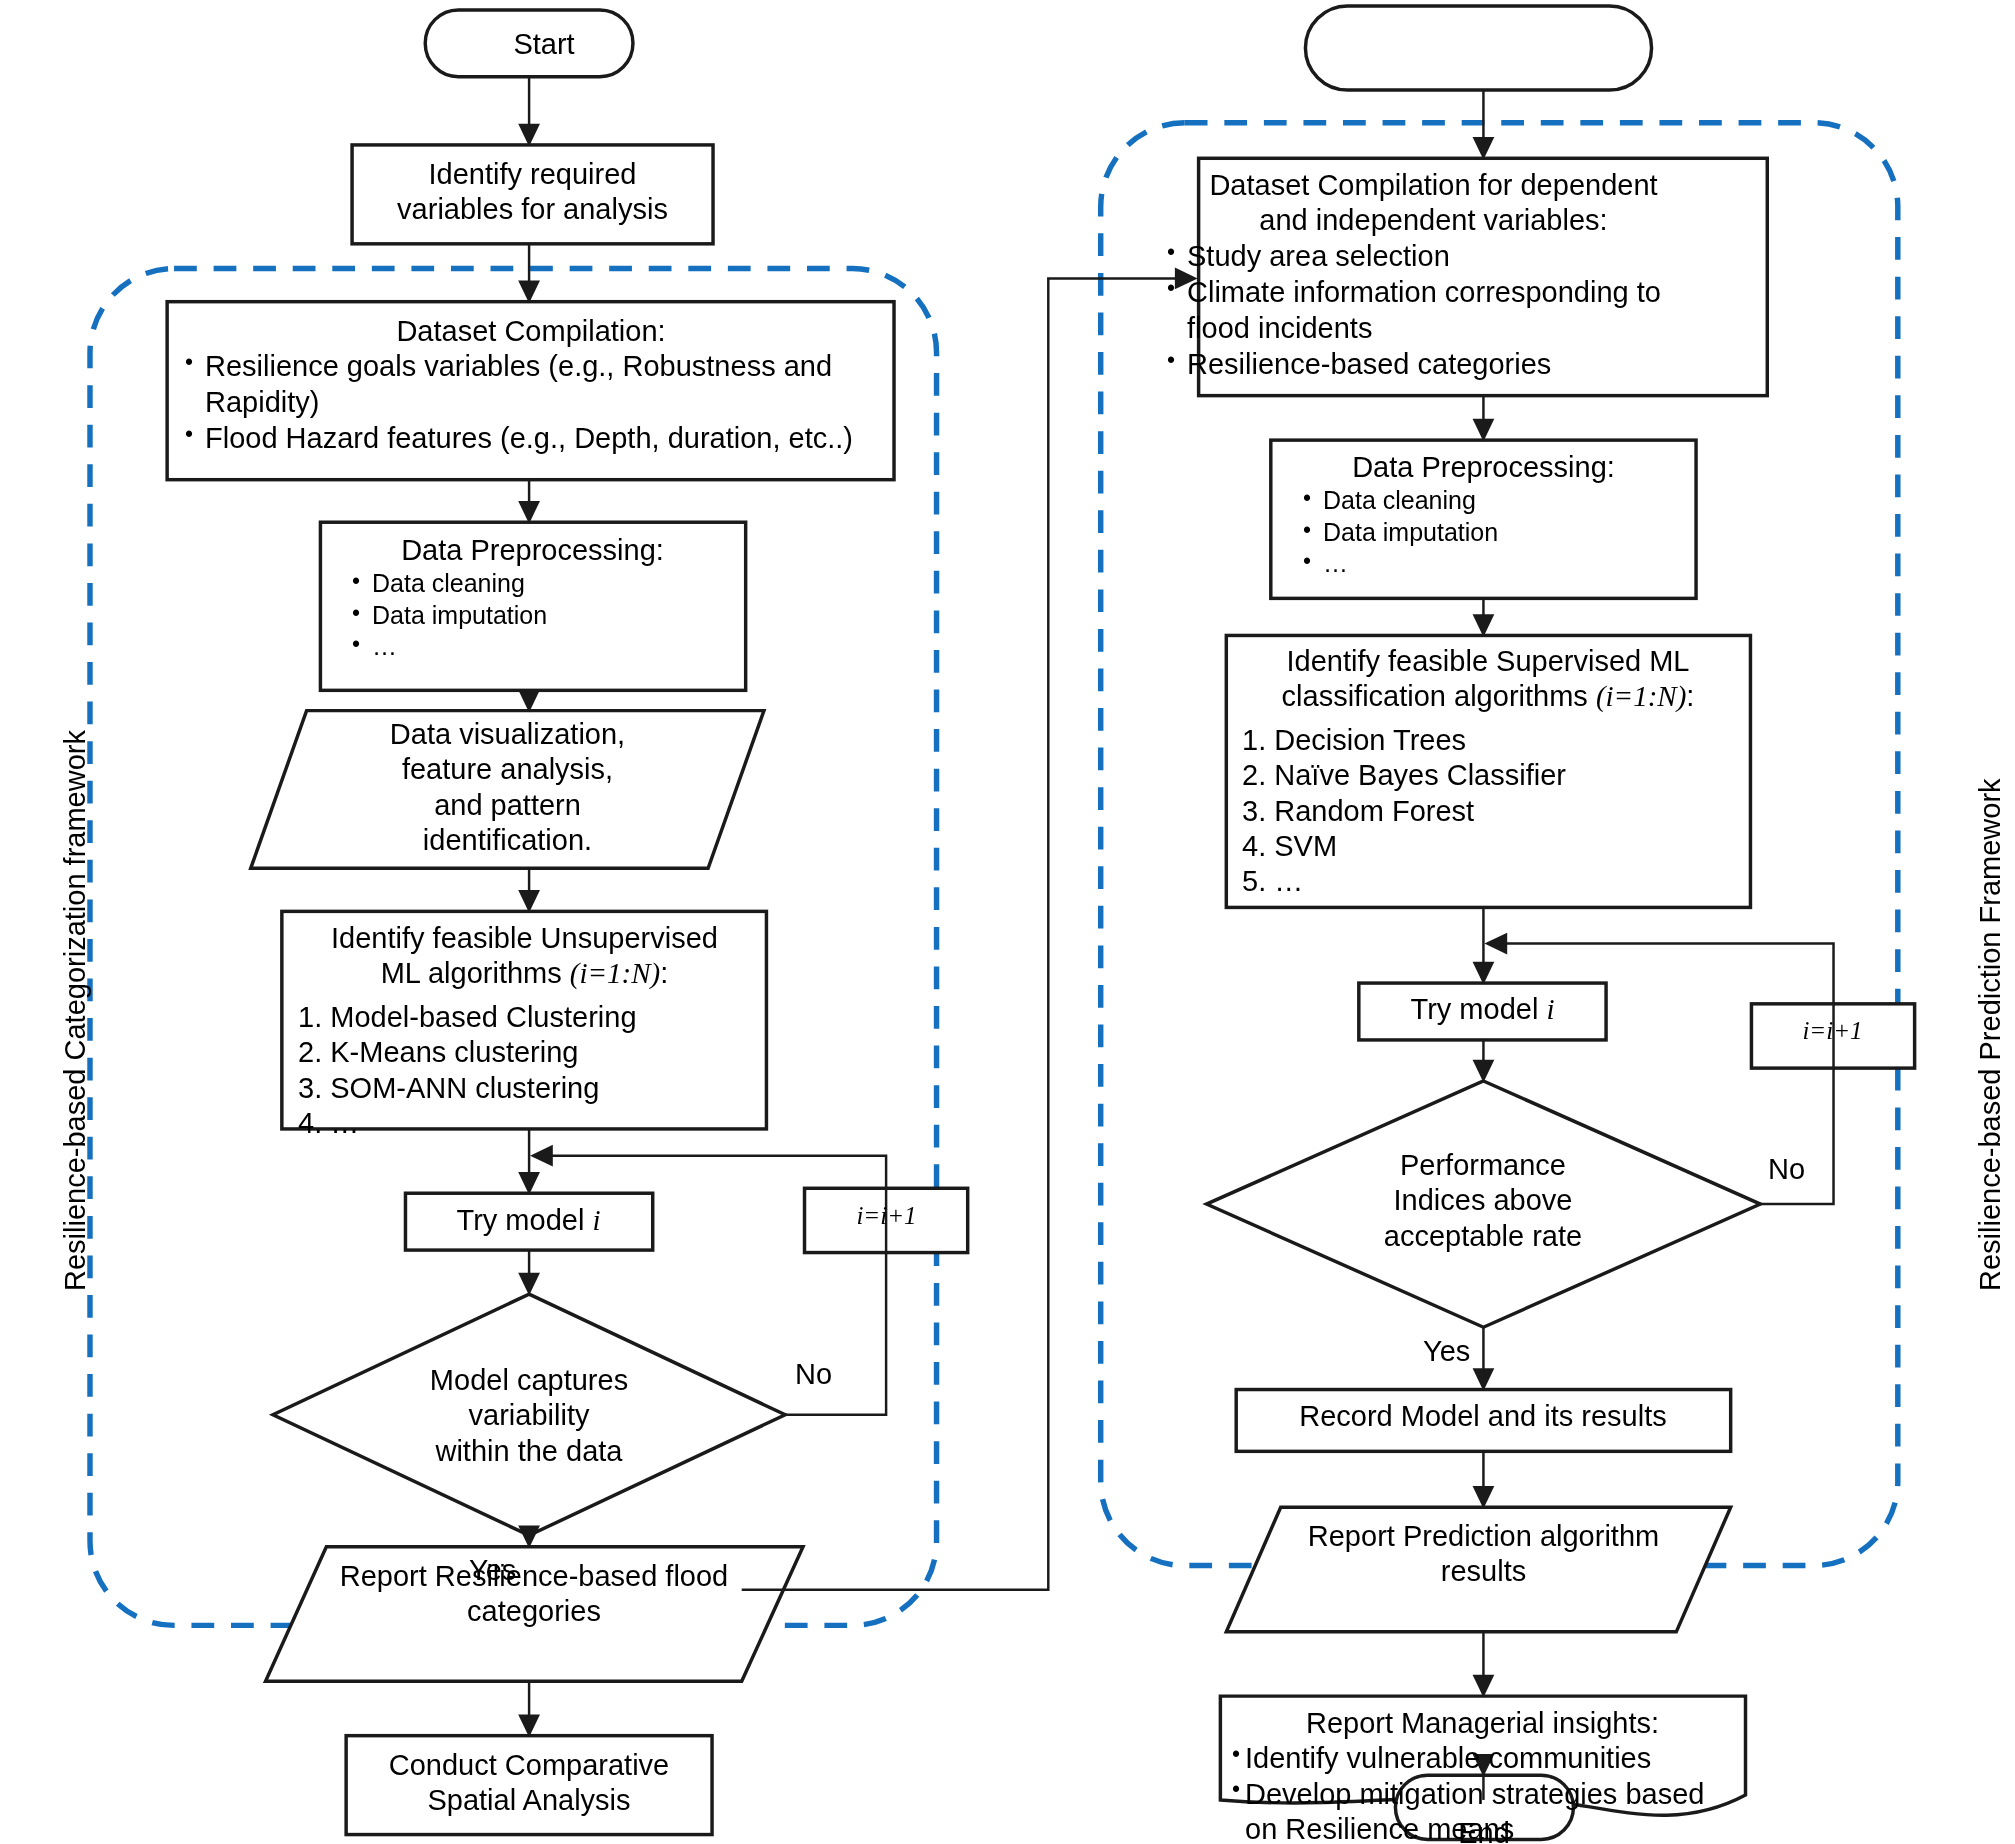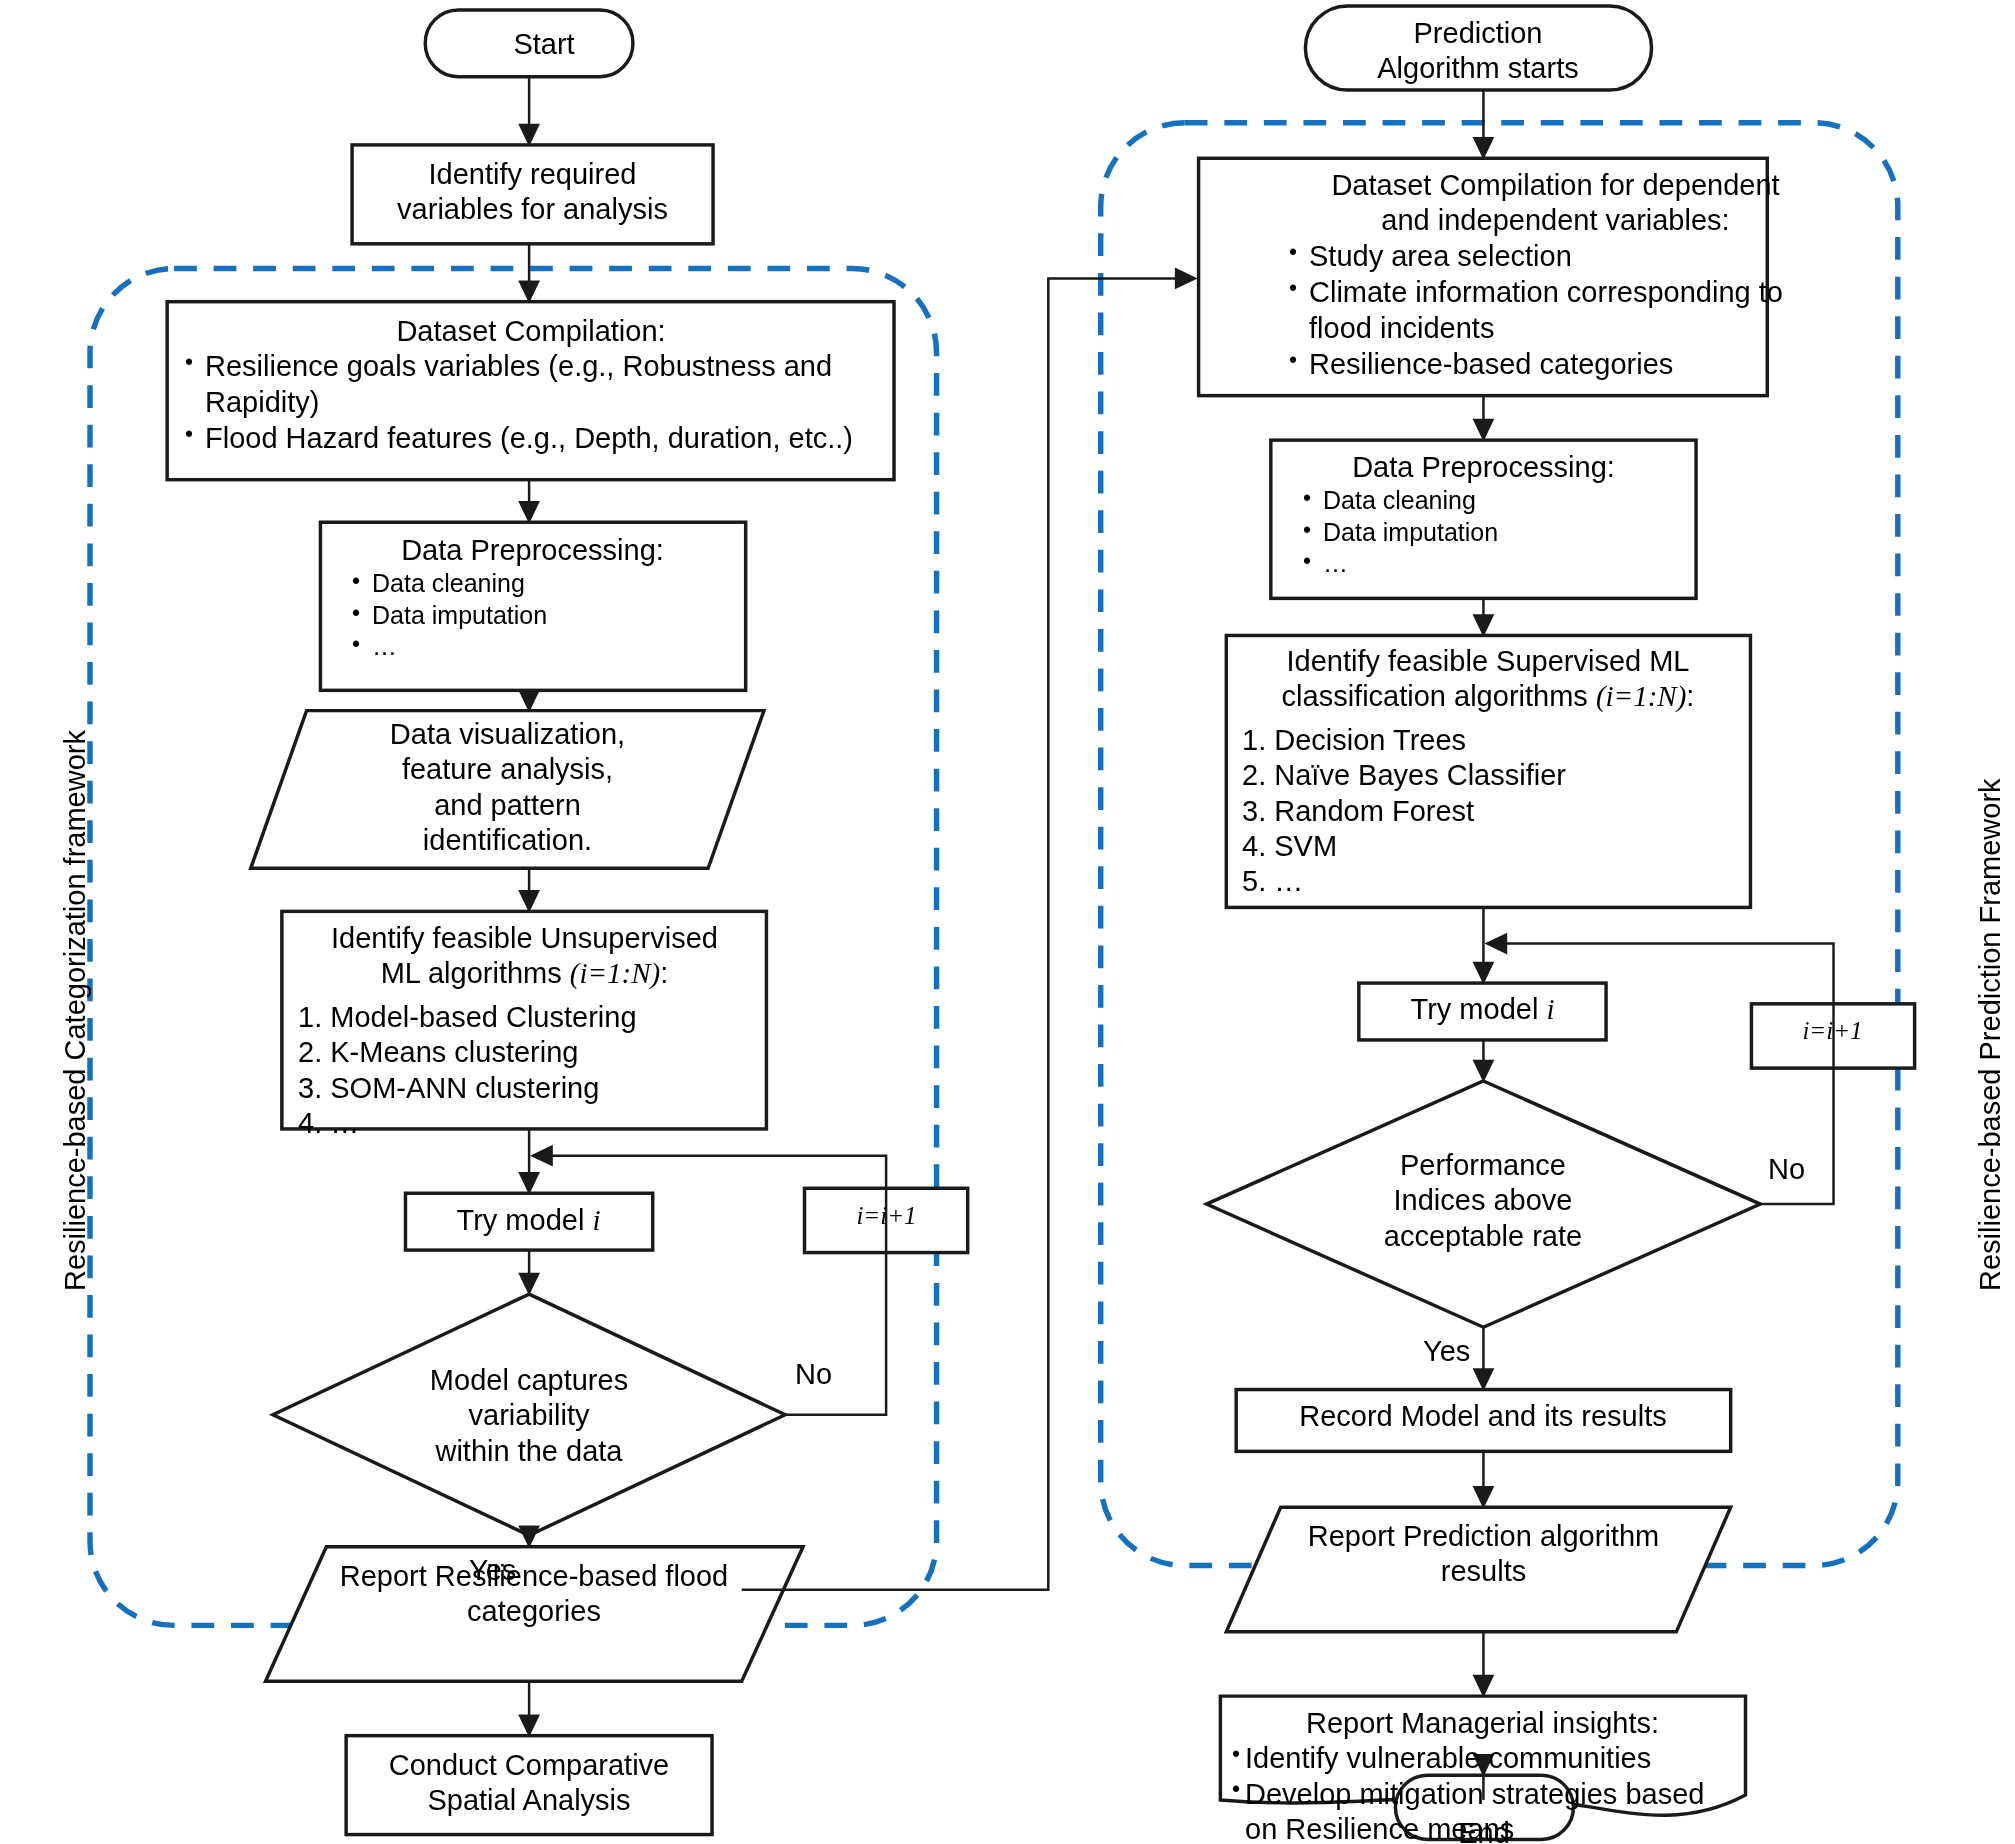--- a/index.html
+++ b/index.html
@@ -203,24 +203,22 @@
 <div class="txt t58" style="left:795px; top:1357px;">No</div>
 
 <div class="txt t58" style="left:469px; top:1553px;">Yes</div>
 
 <div class="txt ctr t58" style="left:287px; top:1559px; width:494px; white-space:pre-line;">Report Resilience-based flood
 categories</div>
 
 <div class="txt ctr t58" style="left:346px; top:1748px; width:366px; white-space:pre-line;">Conduct Comparative
 Spatial Analysis</div>
 
-<div class="txt ctr t58" style="left:1305px; top:16px; width:346px; white-space:pre-line;">Prediction
-Algorithm starts</div>
-
-<div class="txt" style="left:1278px; top:168px; width:555px;">
+
+<div class="txt" style="left:1156px; top:168px; width:555px;">
   <span class="hd t58">Dataset Compilation for dependent</span>
   <span class="hd t58">and independent variables:</span>
   <ul class="b t58">
     <li>Study area selection</li>
     <li>Climate information corresponding to flood incidents</li>
     <li>Resilience-based categories</li>
   </ul>
 </div>
 
 <div class="txt" style="left:1278px; top:450px; width:411px;">

